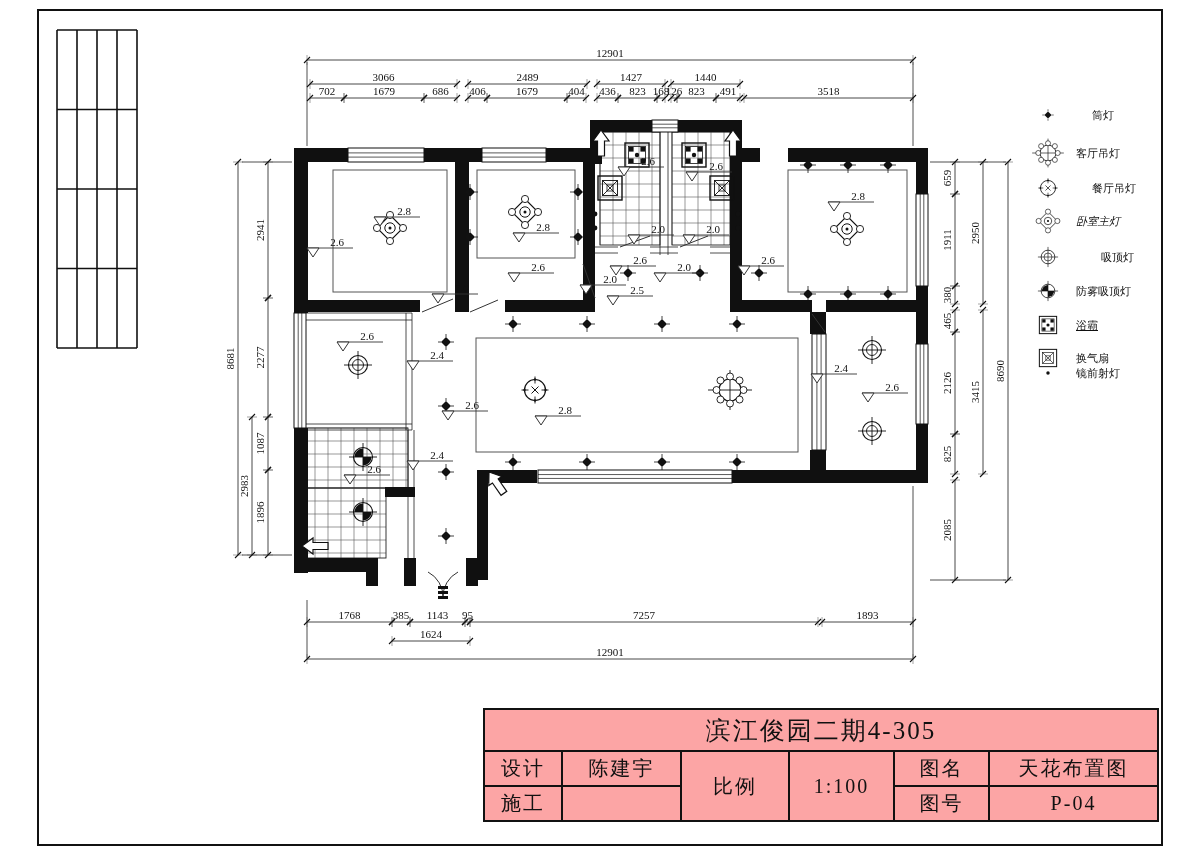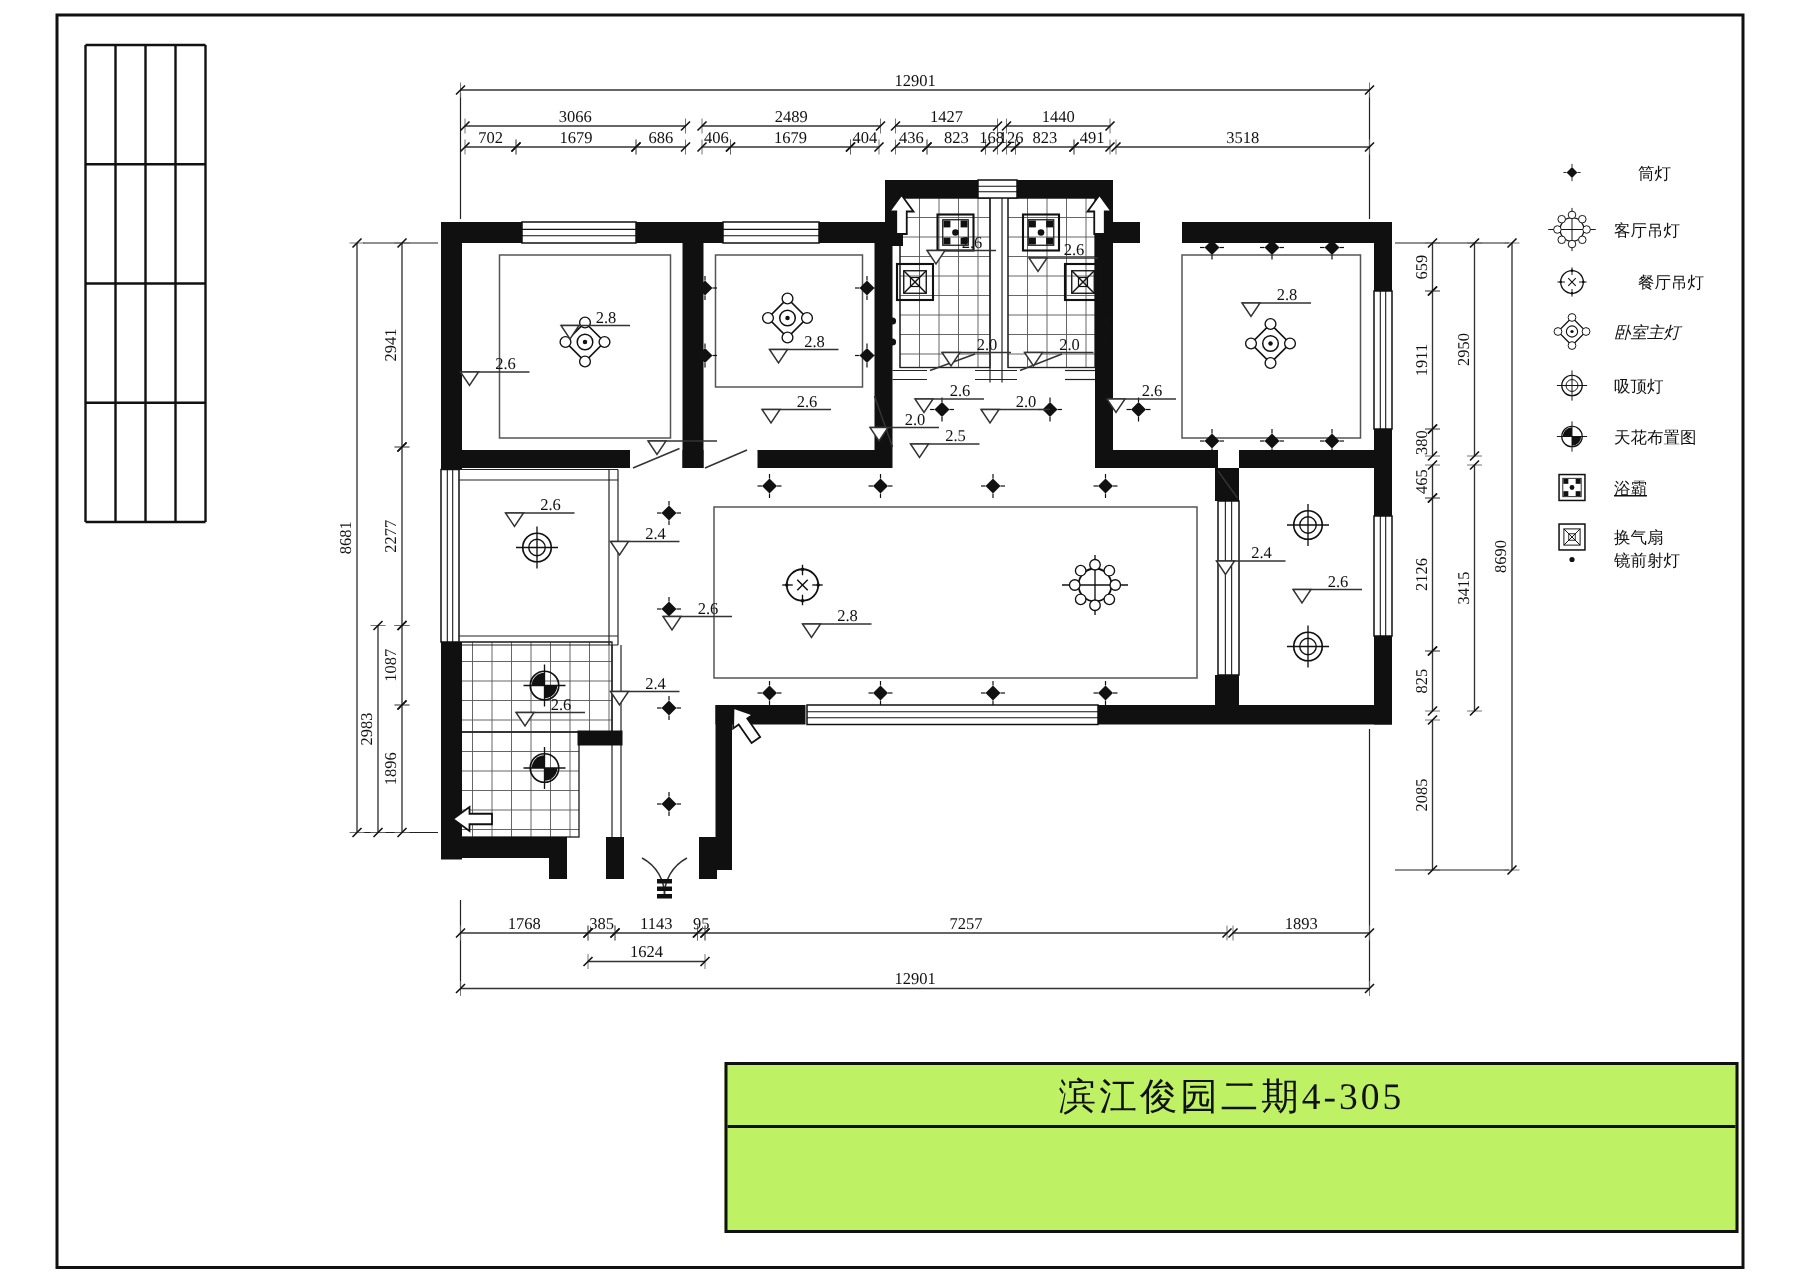--- a/index.html
+++ b/index.html
@@ -3,21 +3,21 @@
 <meta charset="utf-8">
 <style>
   html,body{margin:0;padding:0;background:#fff;}
   .sheet{position:relative;width:1200px;height:855px;background:#fff;overflow:hidden;
          font-family:"Liberation Serif","DejaVu Serif",serif;color:#111;}
   svg text{font-family:"Liberation Serif","DejaVu Serif",serif;}
   .legend-row{position:absolute;left:1028px;display:flex;align-items:center;height:34px;}
   .legend-row svg{width:40px;height:34px;flex:0 0 auto;}
   .legend-label{font-size:11px;margin-left:8px;white-space:nowrap;}
   .tb{position:absolute;left:483px;top:708px;width:676px;height:114px;border:2px solid #111;
-      box-sizing:border-box;display:flex;flex-direction:column;background:#bef264;}
+      box-sizing:border-box;display:flex;flex-direction:column;background:#fca5a5;}
   .tb-title{height:40px;border-bottom:2px solid #111;display:flex;align-items:center;
             justify-content:center;font-size:25px;letter-spacing:2px;}
   .tb-grid{flex:1;display:flex;min-height:0;}
   .tbc{border-right:2px solid #111;display:flex;flex-direction:column;box-sizing:border-box;}
   .tbc:last-child{border-right:none;}
   .tbc .half{flex:1;display:flex;align-items:center;justify-content:center;font-size:20px;letter-spacing:2px;}
   .tbc .half.bb{border-bottom:2px solid #111;}
   .tbc .full{flex:1;display:flex;align-items:center;justify-content:center;font-size:20px;letter-spacing:2px;}
 </style>
 </head>
@@ -973,42 +973,42 @@
           <circle cx="0" cy="-13" r="3.6" fill="#fff" stroke="#111111" stroke-width="0.9"></circle>
           <circle cx="13" cy="0" r="3.6" fill="#fff" stroke="#111111" stroke-width="0.9"></circle>
           <circle cx="0" cy="13" r="3.6" fill="#fff" stroke="#111111" stroke-width="0.9"></circle>
           <circle cx="-13" cy="0" r="3.6" fill="#fff" stroke="#111111" stroke-width="0.9"></circle>
           <circle cx="0" cy="0" r="5.2" fill="none" stroke="#111111" stroke-width="1"></circle>
           <circle cx="0" cy="0" r="1.5" fill="#111" stroke="none" stroke-width="1"></circle>
         </g>
       </svg>
     <span class="legend-label">卧室主灯</span>
   </div>
-  <div class="legend-row" style="top: 240px;">
+  <div class="legend-row" style="top: 240px; gap: 25px;">
     <svg viewBox="0 0 40 34">
         <g transform="translate(20,17) scale(0.72)">
           <line x1="-14" y1="0" x2="14" y2="0" stroke="#111111" stroke-width="0.9"></line>
           <line x1="0" y1="-14" x2="0" y2="14" stroke="#111111" stroke-width="0.9"></line>
           <circle cx="0" cy="0" r="9.5" fill="none" stroke="#111111" stroke-width="1.1"></circle>
           <circle cx="0" cy="0" r="5.5" fill="none" stroke="#111111" stroke-width="0.9"></circle>
         </g>
       </svg>
     <span class="legend-label">吸顶灯</span>
   </div>
   <div class="legend-row" style="top: 274px;">
     <svg viewBox="0 0 40 34">
         <g transform="translate(20,17) scale(0.72)">
           <line x1="-14" y1="0" x2="14" y2="0" stroke="#111111" stroke-width="0.9"></line>
           <line x1="0" y1="-14" x2="0" y2="14" stroke="#111111" stroke-width="0.9"></line>
           <path d="M0,0 L8.5,0 A8.5,8.5 0 0 1 0,8.5 Z" fill="#111"></path>
           <path d="M0,0 L-8.5,0 A8.5,8.5 0 0 1 0,-8.5 Z" fill="#111"></path>
           <circle cx="0" cy="0" r="9.5" fill="none" stroke="#111111" stroke-width="1.1"></circle>
         </g>
       </svg>
-    <span class="legend-label">天花布置图</span>
+    <span class="legend-label">防雾吸顶灯</span>
   </div>
   <div class="legend-row" style="top: 308px; text-decoration: underline;">
     <svg viewBox="0 0 40 34">
         <g transform="translate(20,17) scale(0.72)">
           <rect x="-12" y="-12" width="24" height="24" fill="none" stroke="#111111" stroke-width="1.4"></rect>
           <rect x="-8.5" y="-8.5" width="17" height="17" fill="none" stroke="#111111" stroke-width="0.8"></rect>
           <rect x="-8" y="-8" width="4.6" height="4.6" fill="#111"></rect>
           <rect x="3.4" y="-8" width="4.6" height="4.6" fill="#111"></rect>
           <rect x="-8" y="3.4" width="4.6" height="4.6" fill="#111"></rect>
           <rect x="3.4" y="3.4" width="4.6" height="4.6" fill="#111"></rect>
@@ -1033,14 +1033,38 @@
     <svg viewBox="0 0 40 34">
         <g transform="translate(20,17) scale(0.72)">
           <circle cx="0" cy="0" r="2.4" fill="#111" stroke="none" stroke-width="1"></circle>
         </g>
       </svg>
     <span class="legend-label">镜前射灯</span>
   </div>
 
   <div class="tb">
     <div class="tb-title">滨江俊园二期4-305</div>
+    <div class="tb-grid">
+      <div class="tbc" style="width:78px;">
+        <div class="half bb">设计</div>
+        <div class="half">施工</div>
+      </div>
+      <div class="tbc" style="width:119px;">
+        <div class="half bb">陈建宇</div>
+        <div class="half"></div>
+      </div>
+      <div class="tbc" style="width:108px;">
+        <div class="full">比例</div>
+      </div>
+      <div class="tbc" style="width:105px;">
+        <div class="full">1:100</div>
+      </div>
+      <div class="tbc" style="width:95px;">
+        <div class="half bb">图名</div>
+        <div class="half">图号</div>
+      </div>
+      <div class="tbc" style="flex:1;">
+        <div class="half bb">天花布置图</div>
+        <div class="half">P-04</div>
+      </div>
+    </div>
   </div>
 </div>
 
 </body></html>

